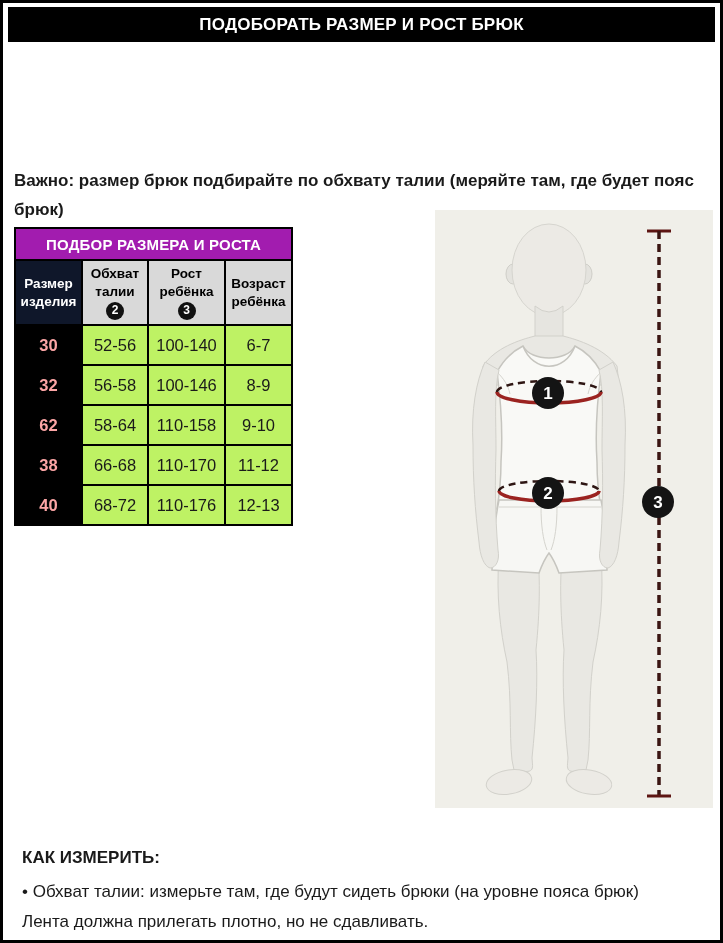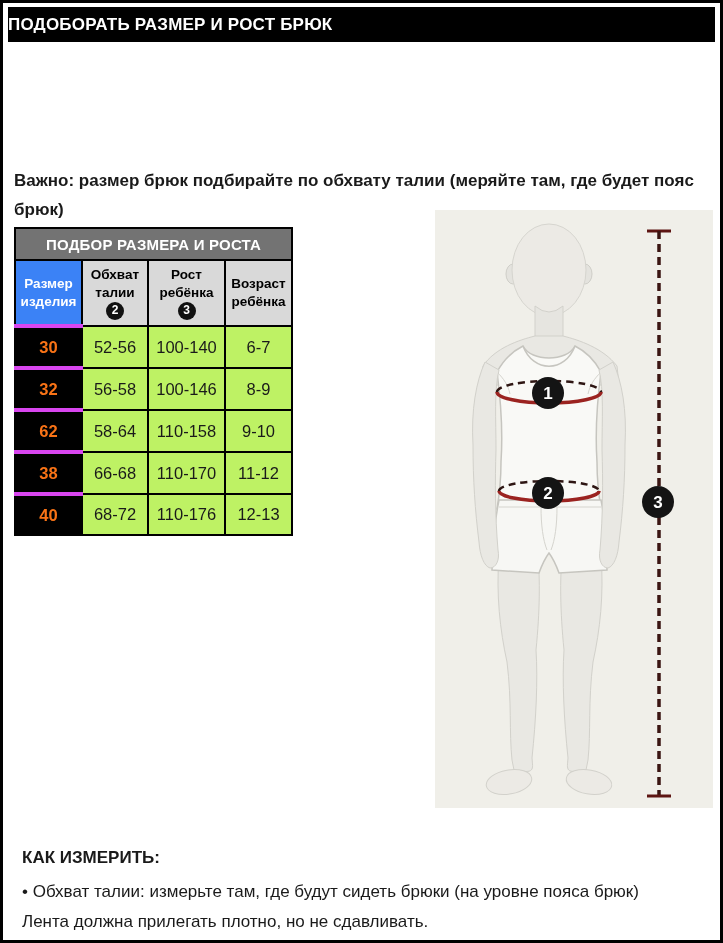--- a/index.html
+++ b/index.html
@@ -3,52 +3,52 @@
 <meta charset="utf-8">
 <style>
   html,body { margin:0; padding:0; background:#ffffff; }
   .page {
     position:relative; width:723px; height:943px; box-sizing:border-box;
     background:#ffffff; border:3px solid #000;
     font-family:"Liberation Sans", sans-serif; color:#1a1a1a; overflow:hidden;
   }
   .header-bar {
     position:absolute; left:5px; top:4px; width:707px; height:35px;
-    background:#000; color:#fff; display:flex; align-items:center; 
+    background:#000; color:#fff; display:flex; align-items:center; justify-content:center;
     font-weight:bold; font-size:17px; letter-spacing:0.2px;
   }
   .intro {
     position:absolute; left:19px; top:54px; width:690px;
     font-size:17px; line-height:29px;
   }
   .important {
     position:absolute; left:11px; top:146px; width:690px;
     font-size:17px; line-height:29px; font-weight:bold;
   }
   .size-table-wrap { position:absolute; left:11px; top:224px; }
   table.size-table { border-collapse:collapse; table-layout:fixed; width:277px; }
   table.size-table th, table.size-table td { border:2px solid #000; padding:0; }
   .title-row th {
-    background:#737373; color:#fff; height:30px;
+    background:#a21caf; color:#fff; height:30px;
     font-size:15px; font-weight:bold; text-align:center; letter-spacing:0.2px;
   }
   .head-row th {
     height:63px; background:#d9d9d9; color:#000;
     font-size:13.5px; font-weight:bold; line-height:1.3; text-align:center;
     vertical-align:middle; padding:2px 1px;
   }
-  .head-row th.size-head { background:#3b82f6; color:#fff; border-top:2px solid #fff; }
+  .head-row th.size-head { background:#0f172a; color:#fff; border-top:2px solid #fff; }
   .hbadge {
     display:inline-flex; width:18px; height:18px; border-radius:50%;
     background:#111; color:#fff; align-items:center; justify-content:center;
     font-size:12px; font-weight:bold; margin-top:1px;
   }
   tbody.size-body td { height:38px; text-align:center; font-size:16.5px; background:#bef264; }
   tbody.size-body td.size-cell {
-    background:#000; color:#f97316; font-weight:bold; border-top:4px solid #d946ef;
+    background:#000; color:#fca5a5; font-weight:bold; border-top:2px solid #d946ef;
   }
   .figure-area {
     position:absolute; left:432px; top:207px; width:278px; height:598px;
     background:#f0efe9;
   }
   .howto {
     position:absolute; left:19px; top:834px; width:695px;
     font-size:17px; line-height:30px;
   }
   .howto .howto-title { font-weight:bold; margin-bottom:4px;margin-top:6px; }

